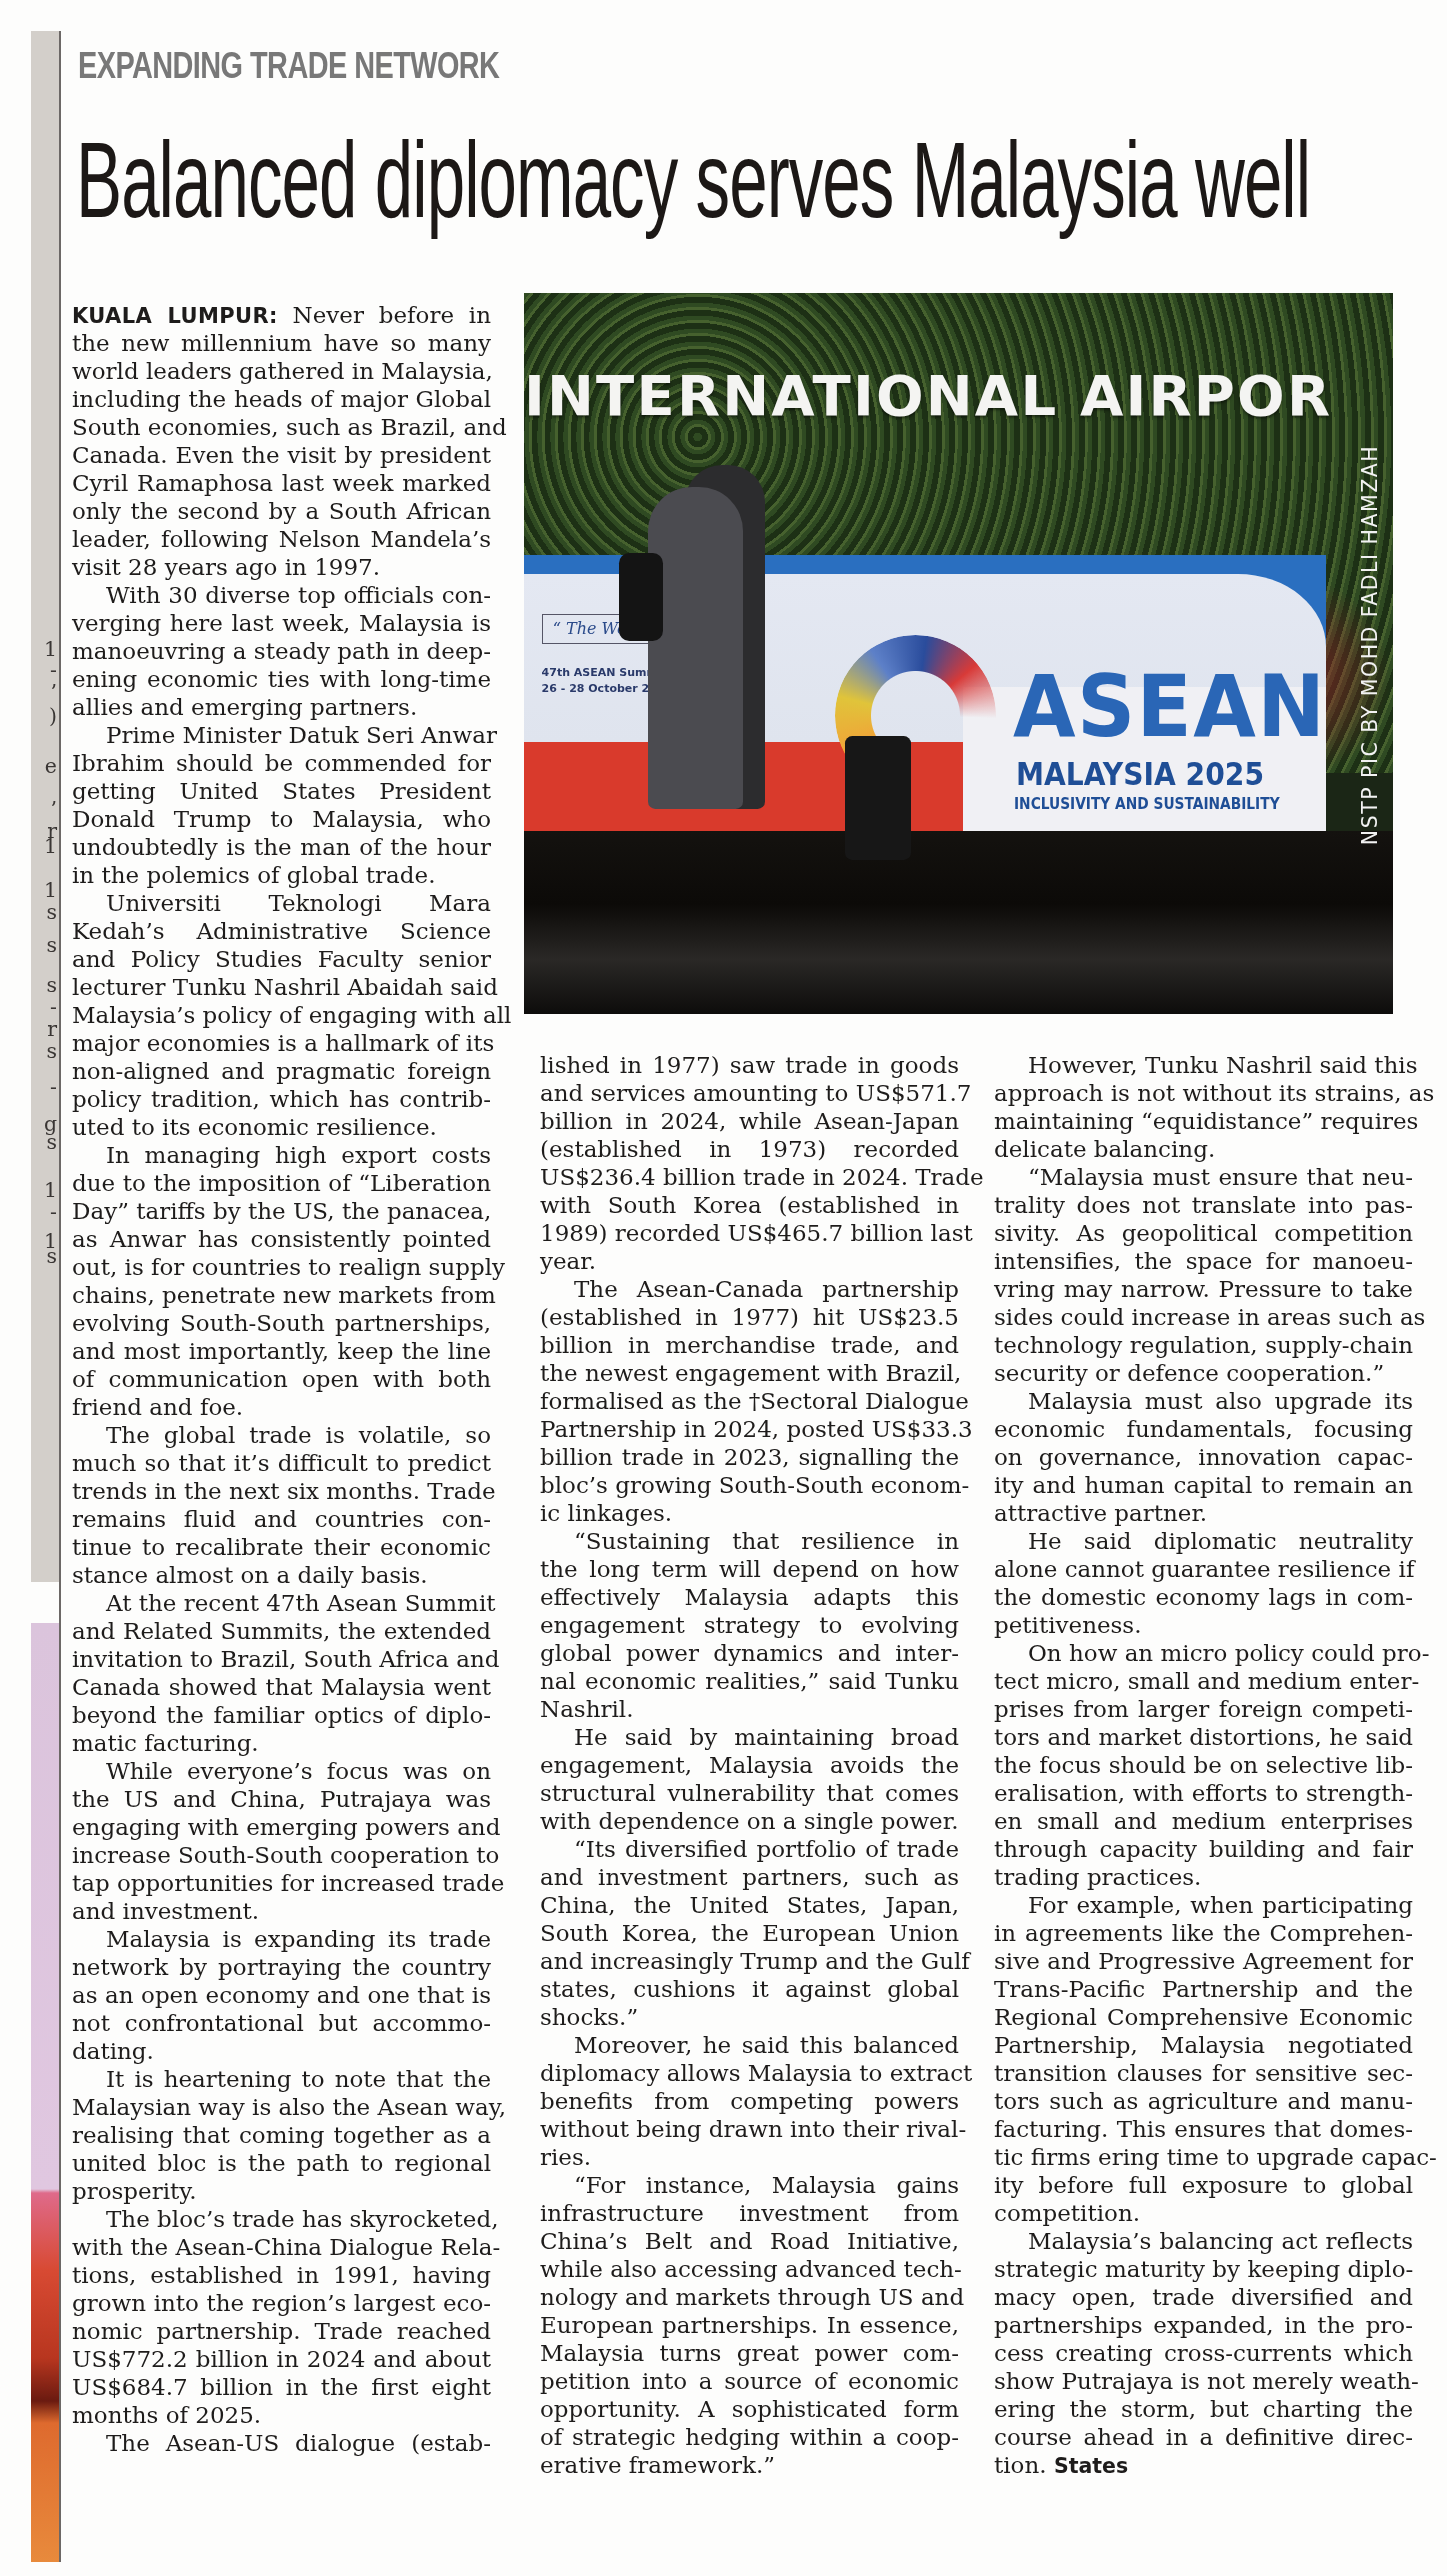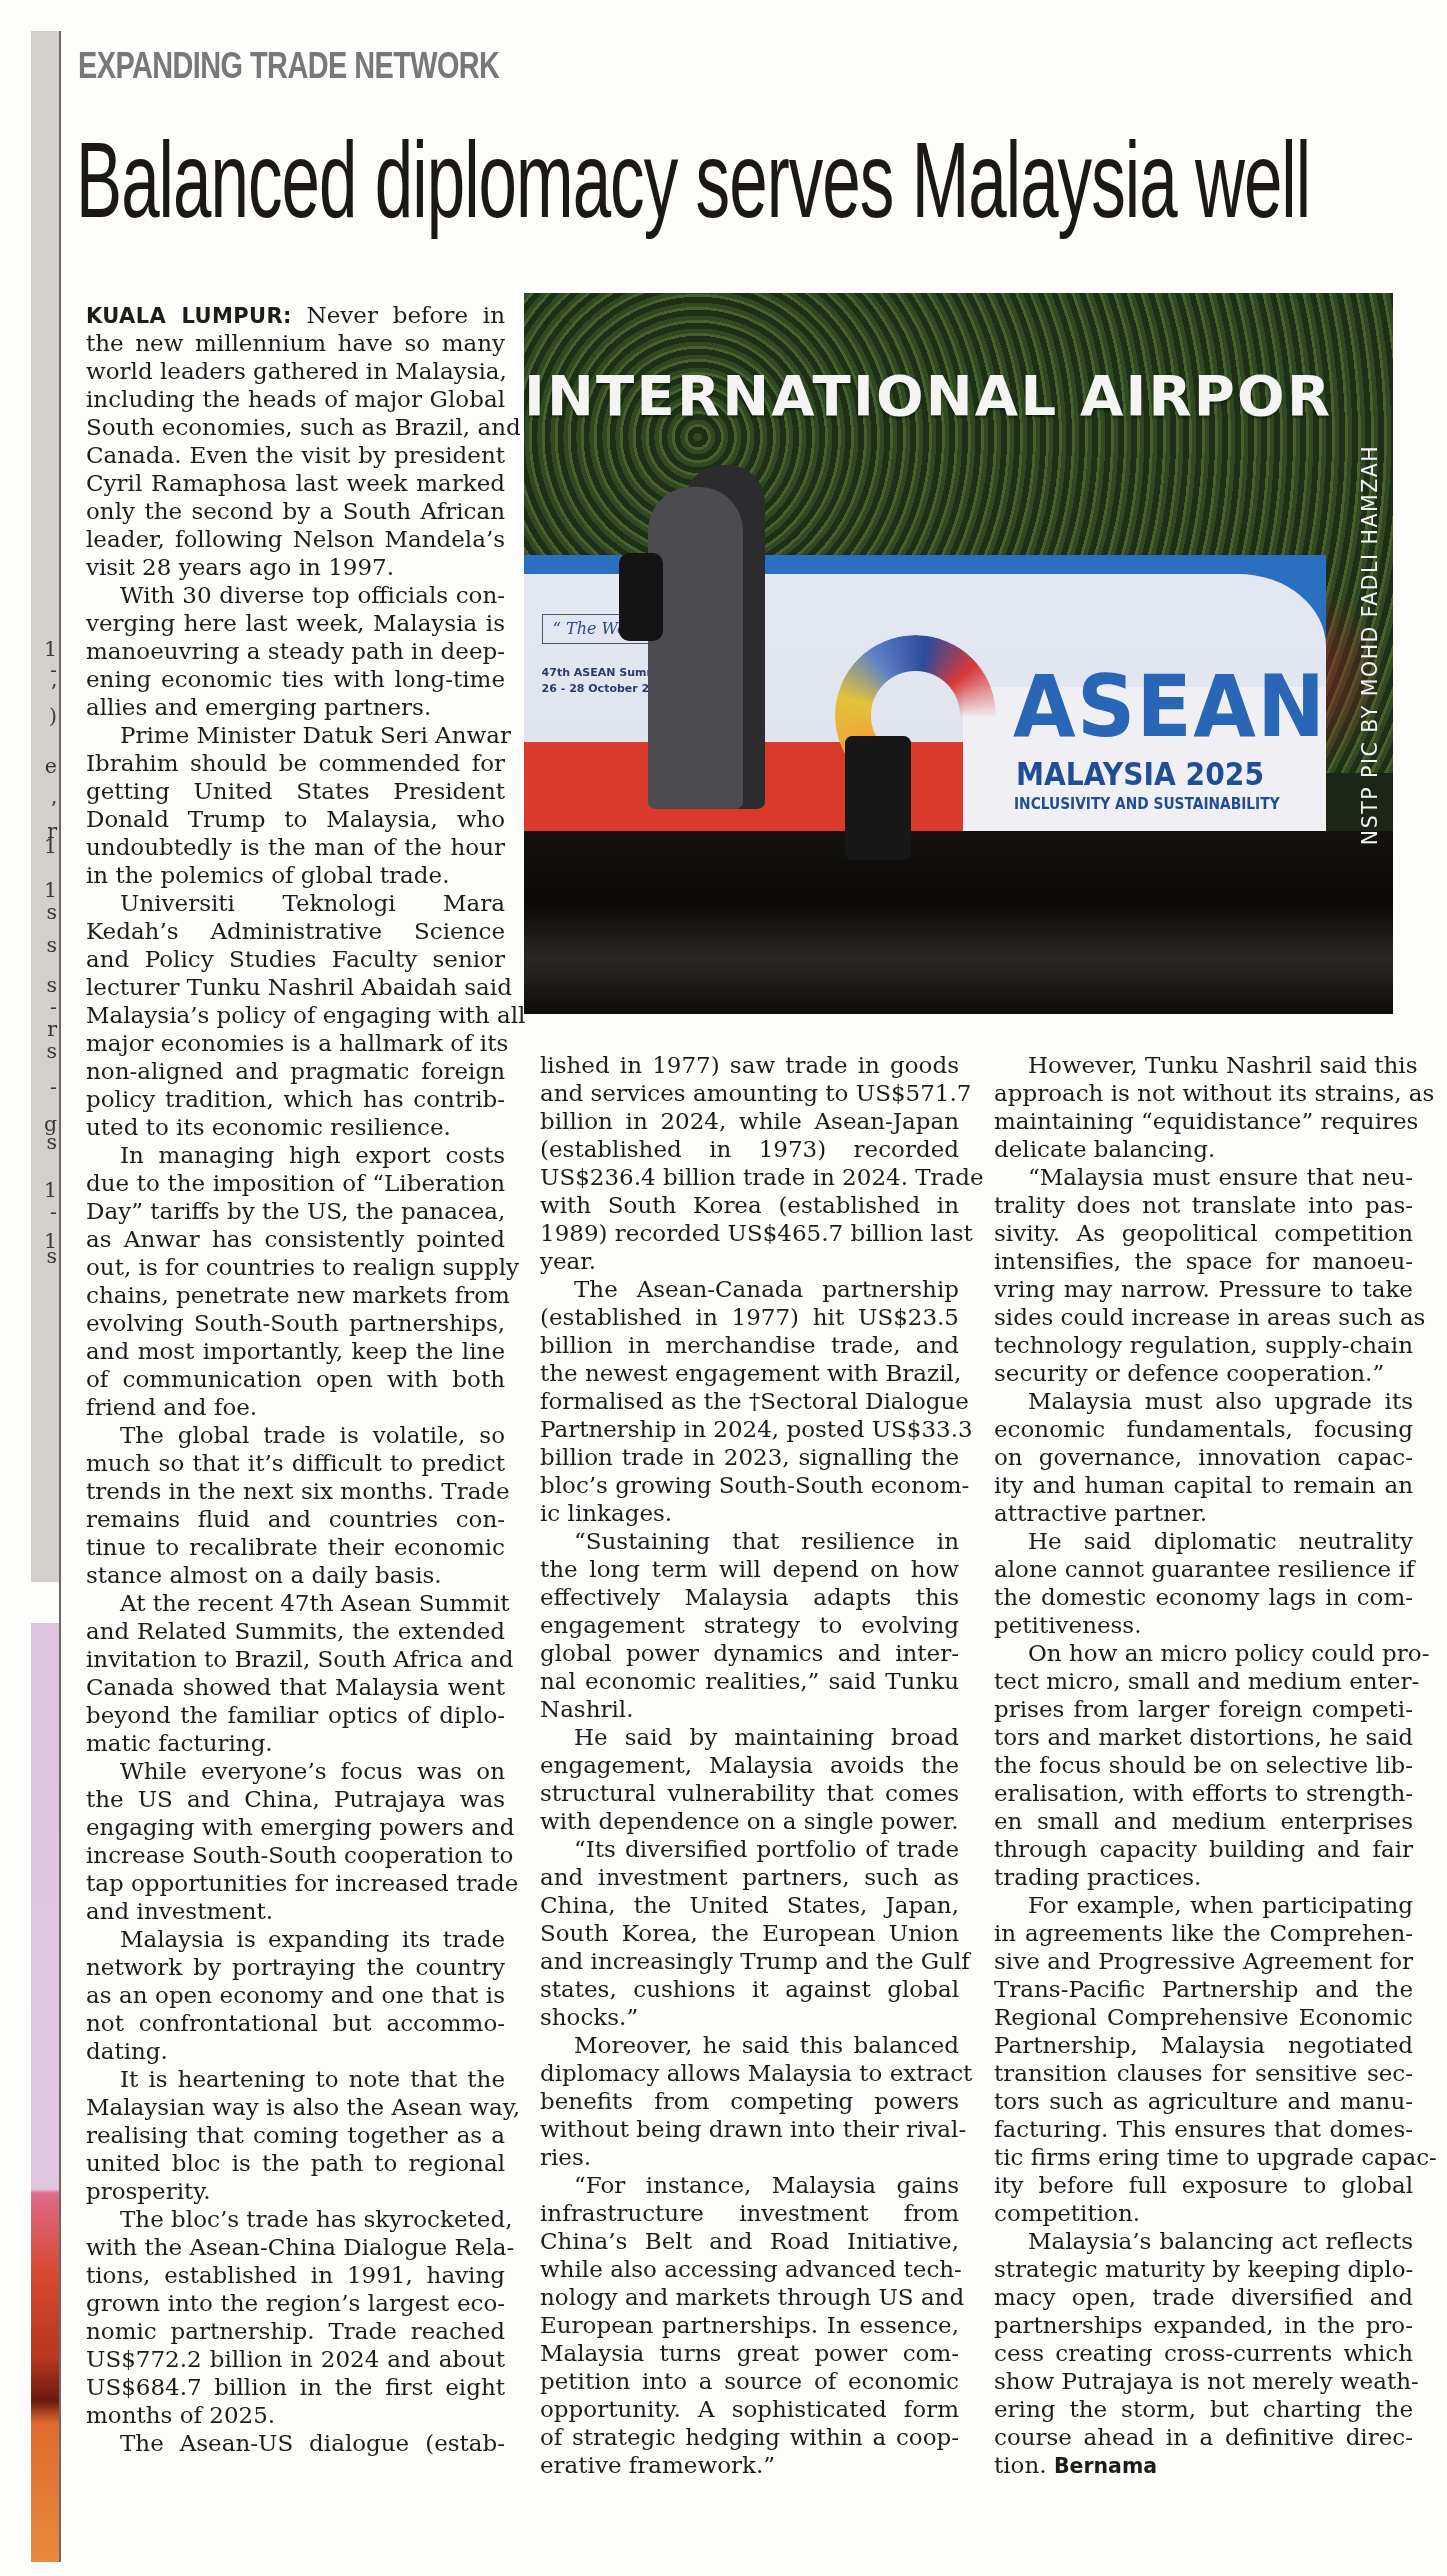--- a/index.html
+++ b/index.html
@@ -125,21 +125,21 @@
   .col .ln {
     display: block; white-space: nowrap; text-align: justify; text-align-last: justify;
     height: 28px;
   }
   .col .ln.end { text-align-last: left; }
   .col .ln.ind { padding-left: 34px; }
   .col .dateline {
     font-family: "DejaVu Sans", sans-serif; font-weight: 700; font-size: 21px; letter-spacing: 0.4px;
   }
   .col .byline { font-family: "DejaVu Sans", sans-serif; font-weight: 700; font-size: 20.5px; }
-  #col1 { left: 86px; top: 301px; width: 419px; }
+  #col1 { left: 72px; top: 301px; width: 419px; }
   #col2 { left: 540px; top: 1051px; width: 419px; }
   #col3 { left: 994px; top: 1051px; width: 419px; }
 </style>
 </head>
 <body>
 
 <div class="edge-strip"></div>
 <div class="edge-rule"></div>
 <div class="edge-glyphs" id="edge-glyphs">
     <span style="top: 637px;">1</span>
@@ -373,15 +373,15 @@
     <span class="ln">ity before full exposure to global</span>
     <span class="ln end">competition.</span>
     <span class="ln ind">Malaysia’s balancing act reflects</span>
     <span class="ln">strategic maturity by keeping diplo-</span>
     <span class="ln">macy open, trade diversified and</span>
     <span class="ln">partnerships expanded, in the pro-</span>
     <span class="ln">cess creating cross-currents which</span>
     <span class="ln">show Putrajaya is not merely weath-</span>
     <span class="ln">ering the storm, but charting the</span>
     <span class="ln">course ahead in a definitive direc-</span>
-    <span class="ln end">tion. <span class="byline">Bernama</span></span>
+    <span class="ln end">tion. <span class="byline">States</span></span>
   </div>
 
 
 </body></html>

